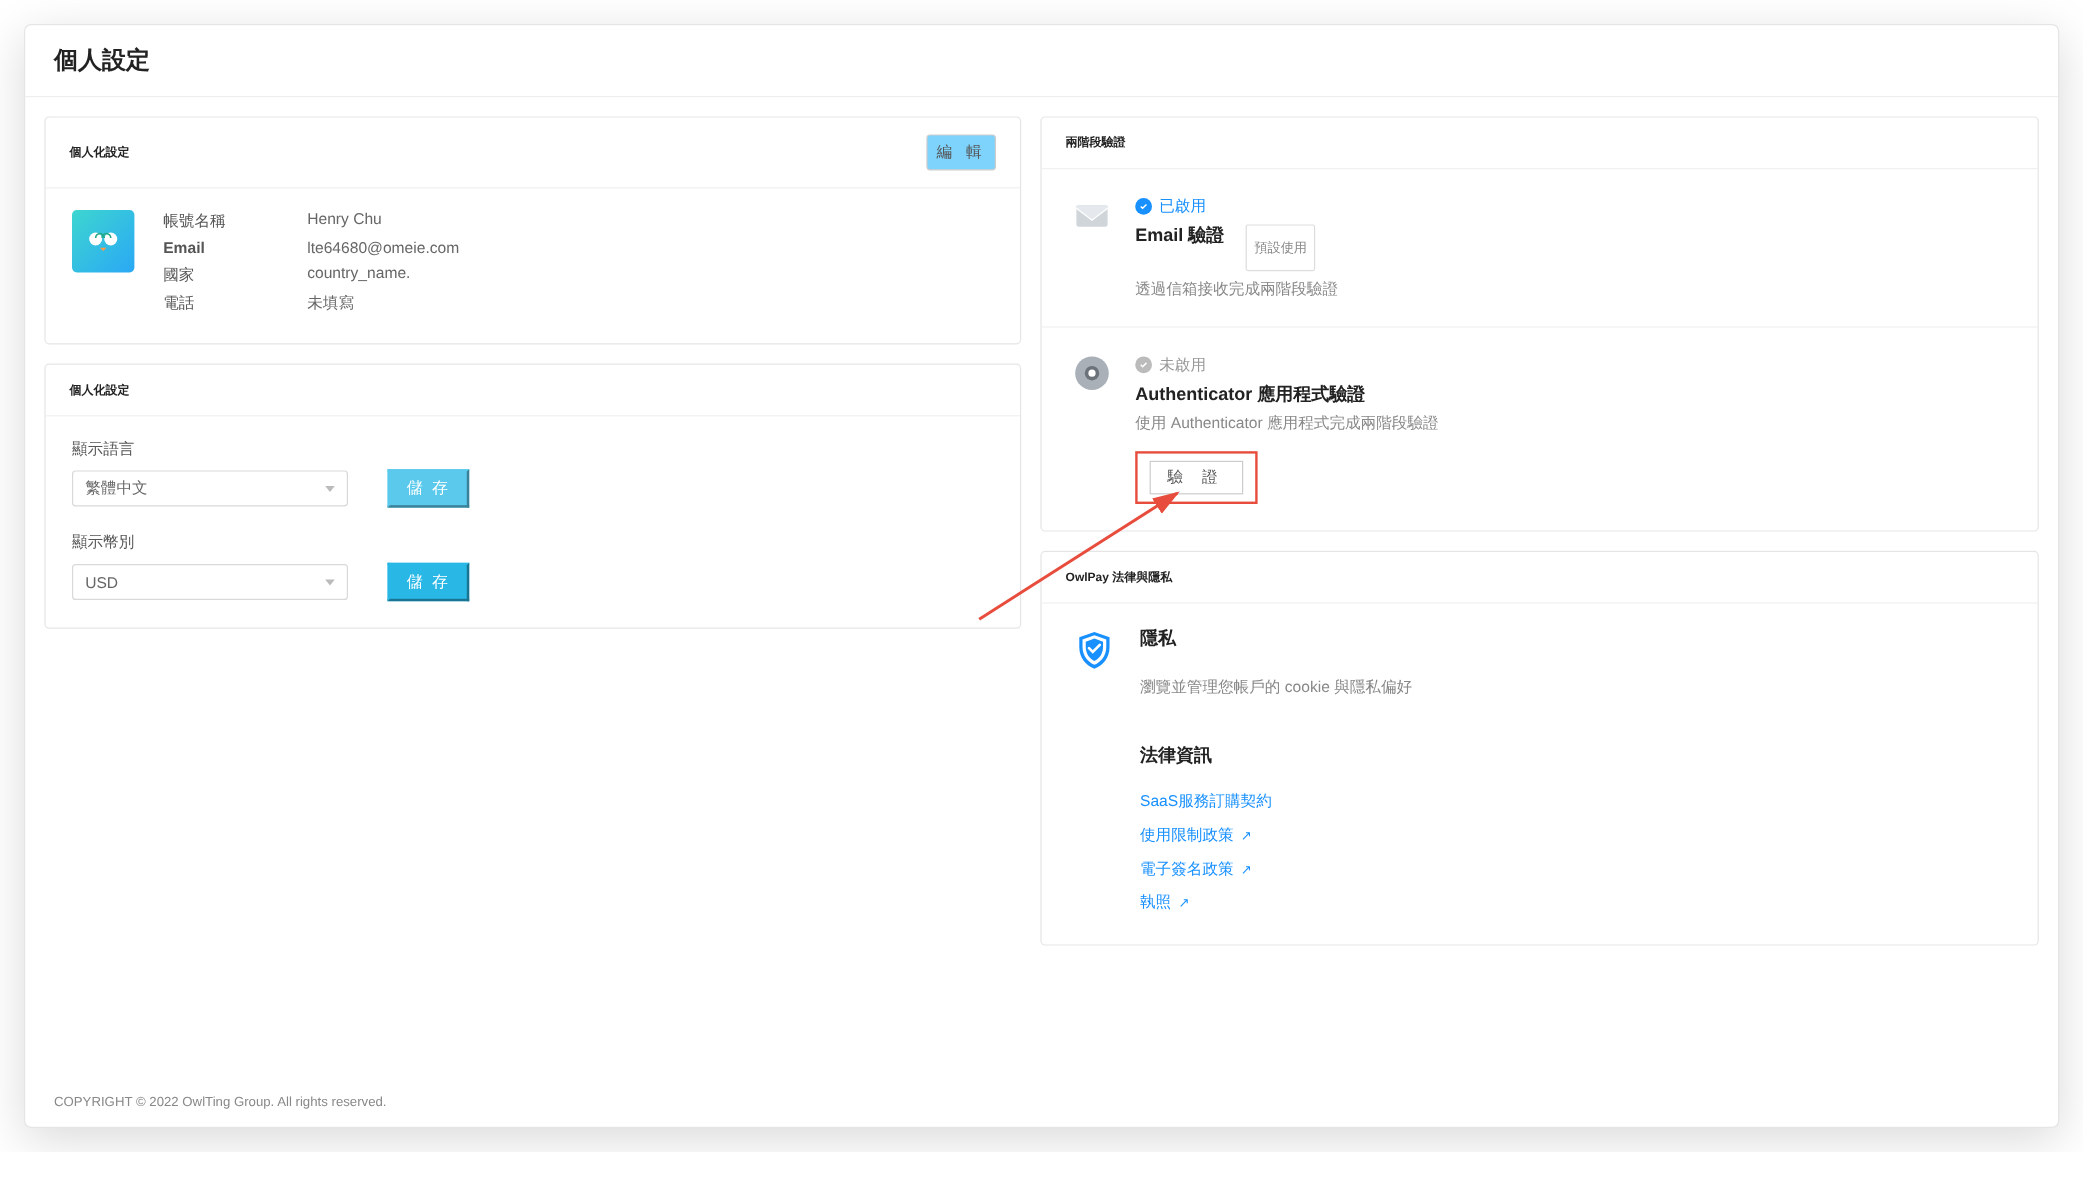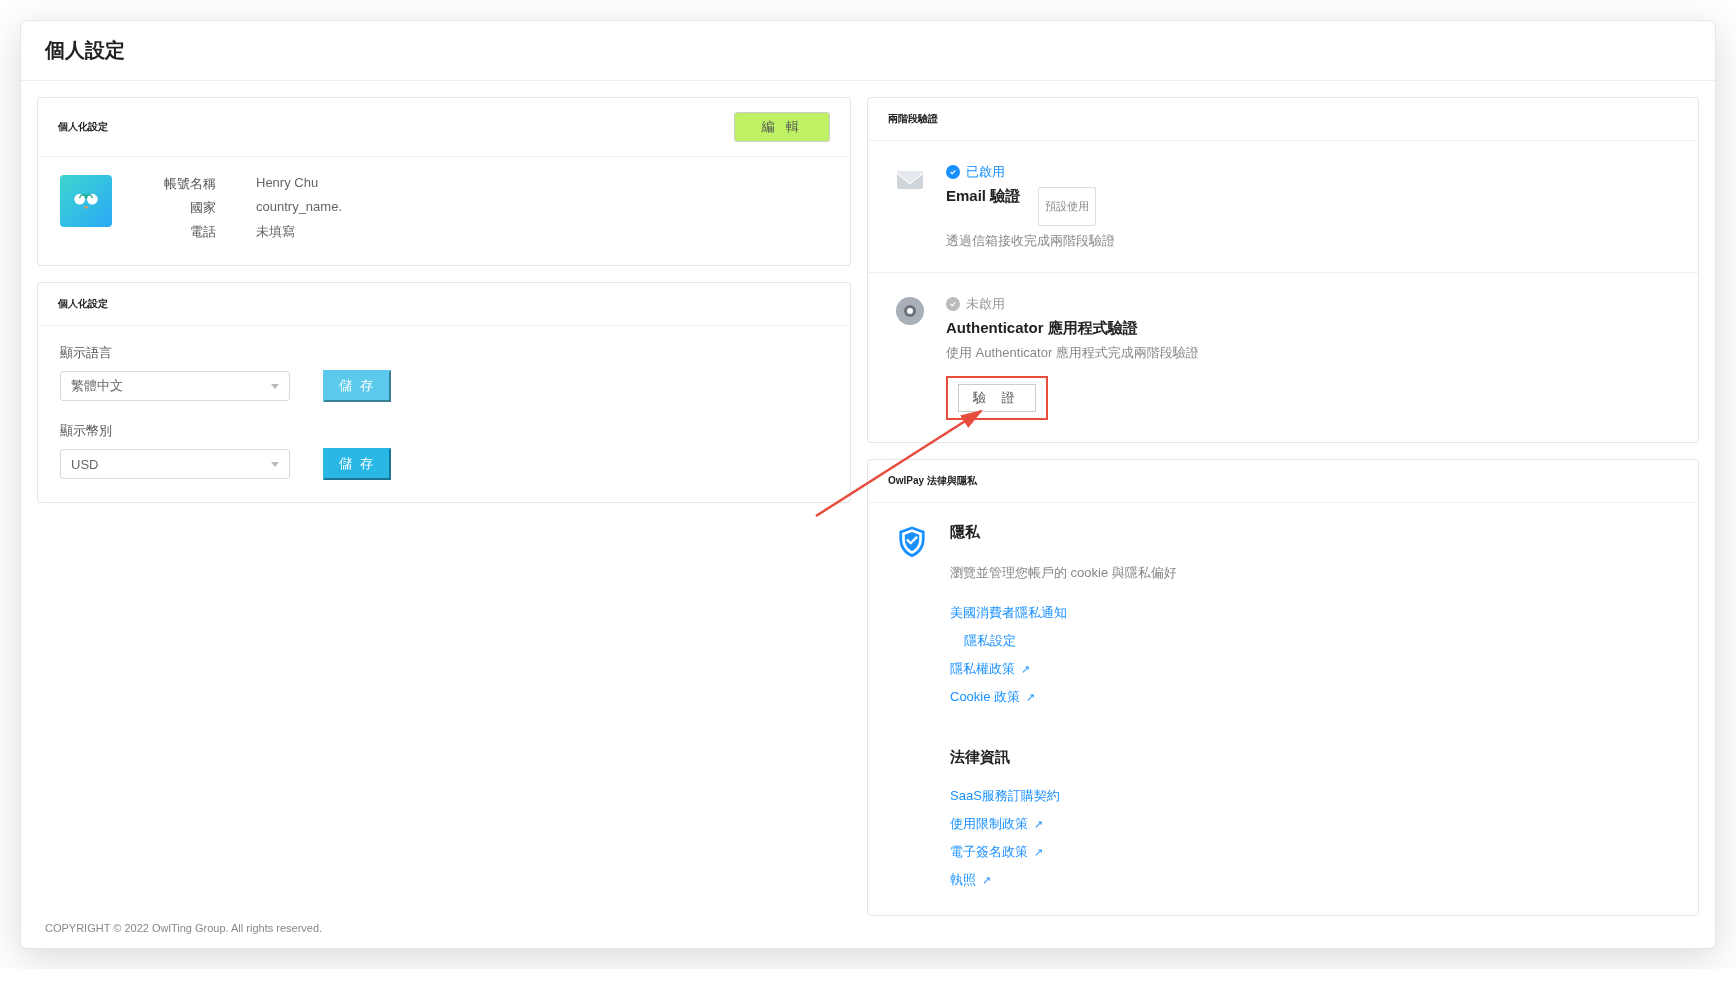--- a/index.html
+++ b/index.html
@@ -7,29 +7,29 @@
 .page { border: 1px solid #e5e5e5; border-radius: 6px; background: #fff; min-height: 920px; position: relative; box-shadow: 0 10px 40px rgba(0,0,0,0.15); }
 .page-header { padding: 16px 24px; border-bottom: 1px solid #eee; }
 .page-title { font-size: 20px; font-weight: 600; color: #222; }
 .content { display: flex; gap: 16px; padding: 16px; align-items: flex-start; }
 .left-col { flex: 1; min-width: 0; }
 .right-col { width: 832px; flex-shrink: 0; }
 .card { border: 1px solid #e5e5e5; border-radius: 4px; background: #fff; margin-bottom: 16px; }
 .card-header { padding: 14px 20px; border-bottom: 1px solid #f0f0f0; display: flex; justify-content: space-between; align-items: center; }
 .card-title { font-size: 10px; font-weight: 600; color: #222; }
 .card-body { padding: 18px 22px; }
-.btn { border: 1px solid #ccc; background: #bef264; padding: 5px 26px; border-radius: 3px; font-size: 13px; cursor: pointer; letter-spacing: 4px; color: #555; }
+.btn { border: 1px solid #ccc; background: #7dd3fc; padding: 5px 7px; border-radius: 3px; font-size: 13px; cursor: pointer; letter-spacing: 4px; color: #555; }
 .btn-primary { background: #29b8e6; border-color: #29b8e6; color: #fff; letter-spacing: 2px; padding: 5px 14px; margin-left: 21px; }
 .btn-primary.light { background: #5bc9ec; border-color: #5bc9ec; }
 .profile-row { display: flex; gap: 24px; }
 .avatar { width: 52px; height: 52px; background: linear-gradient(135deg,#3dd6d0,#2aa8f5); border-radius: 4px; display: flex; align-items: center; justify-content: center; flex-shrink: 0; }
 .avatar svg { width: 36px; height: 36px; }
 .kv-grid { flex: 1; }
 .kv { display: flex; gap: 40px; margin-bottom: 6px; font-size: 13px; }
-.kv .k { width: 80px; color: #555; font-weight: 500; text-align: right; }
+.kv .k { width: 80px; color: #555; font-weight: 500; }
 .kv .v { color: #666; }
 .form-label { font-size: 13px; color: #555; margin-bottom: 8px; display: block; }
 .form-row { display: flex; gap: 12px; align-items: center; margin-bottom: 20px; }
 .select { width: 230px; height: 30px; border: 1px solid #d9d9d9; border-radius: 3px; padding: 0 24px 0 10px; font-size: 13px; background: #fff; display: flex; align-items: center; color: #666; position: relative; cursor: pointer; text-align: center; }
 .select::after { content: ""; position: absolute; right: 10px; top: 12px; width: 0; height: 0; border-left: 4px solid transparent; border-right: 4px solid transparent; border-top: 5px solid #bbb; }
 .twofa-item { display: flex; gap: 20px; padding: 22px 26px; border-bottom: 1px solid #f0f0f0; }
 .twofa-item:last-child { border-bottom: none; }
 .twofa-icon { width: 32px; height: 32px; flex-shrink: 0; display: flex; align-items: center; justify-content: center; }
 .twofa-body { flex: 1; }
 .status-line { display: flex; align-items: center; gap: 6px; font-size: 13px; margin-bottom: 6px; }
@@ -83,20 +83,24 @@
                 <path d="M19 17 a4 4 0 0 1 8 0" fill="none" stroke="#2a8" stroke-width="1.5"></path>
                 <path d="M17 26 l3 3 l3 -3" fill="#ff9944"></path>
               </svg>
             </div>
             <div class="kv-grid">
               <div class="kv">
                   <span class="k">帳號名稱</span>
                   <span class="v">Henry Chu</span>
                 </div>
               <div class="kv">
+                  <span class="k" style="font-weight:600">Email</span>
+                  <span class="v">lte64680@omeie.com</span>
+                </div>
+              <div class="kv">
                   <span class="k">國家</span>
                   <span class="v">country_name.</span>
                 </div>
               <div class="kv">
                   <span class="k">電話</span>
                   <span class="v">未填寫</span>
                 </div>
             </div>
           </div>
         </div>
@@ -197,26 +201,20 @@
                 <path d="M20 7 L31 11 V18 C31 26 26 32 20 34.5 C14 32 9 26 9 18 V11 Z" fill="#fff"></path>
                 <path d="M20 10 L28 13 V18 C28 24 24.5 29 20 31 C15.5 29 12 24 12 18 V13 Z" fill="#1890ff"></path>
                 <path d="M15 19 L18.5 22.5 L25 16" stroke="#fff" stroke-width="2.5" fill="none" stroke-linecap="round"></path>
               </svg>
           </div>
           <div class="privacy-body">
             <h4>隱私</h4>
             <p>瀏覽並管理您帳戶的 cookie 與隱私偏好</p>
           </div>
         </div>
-        <div class="link-list">
-          <a>美國消費者隱私通知</a>
-          <a class="indent">隱私設定</a>
-          <a><span>隱私權政策</span><span class="ext">↗</span></a>
-          <a><span>Cookie 政策</span><span class="ext">↗</span></a>
-        </div>
         <div class="legal-section">
           <h4>法律資訊</h4>
         </div>
         <div class="link-list">
           <a>SaaS服務訂購契約</a>
           <a><span>使用限制政策</span><span class="ext">↗</span></a>
           <a><span>電子簽名政策</span><span class="ext">↗</span></a>
           <a><span>執照</span><span class="ext">↗</span></a>
         </div>
       </div>

